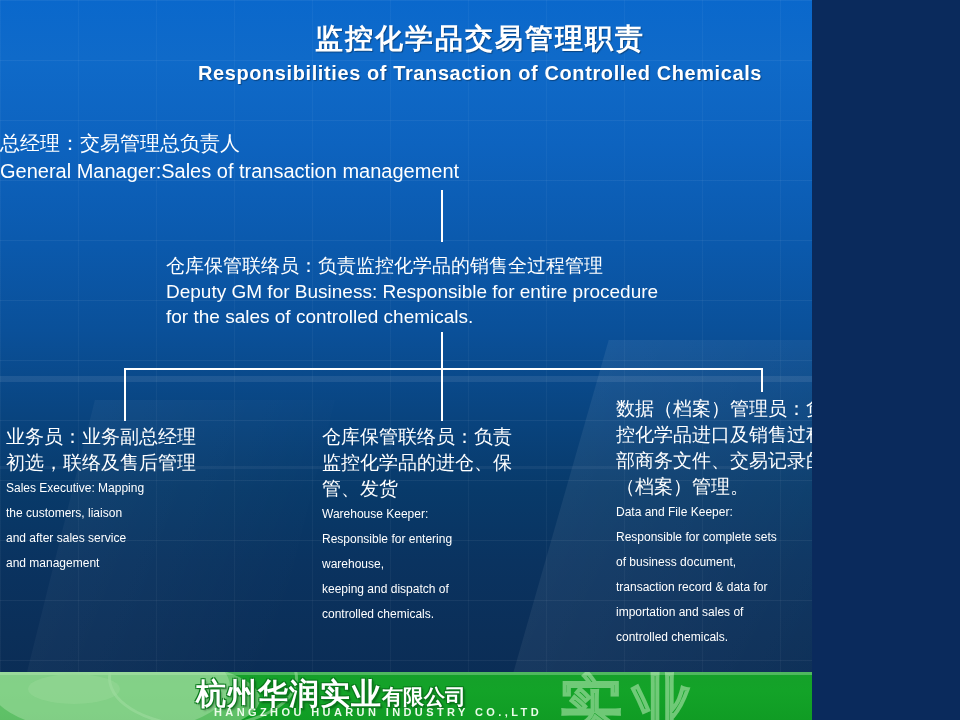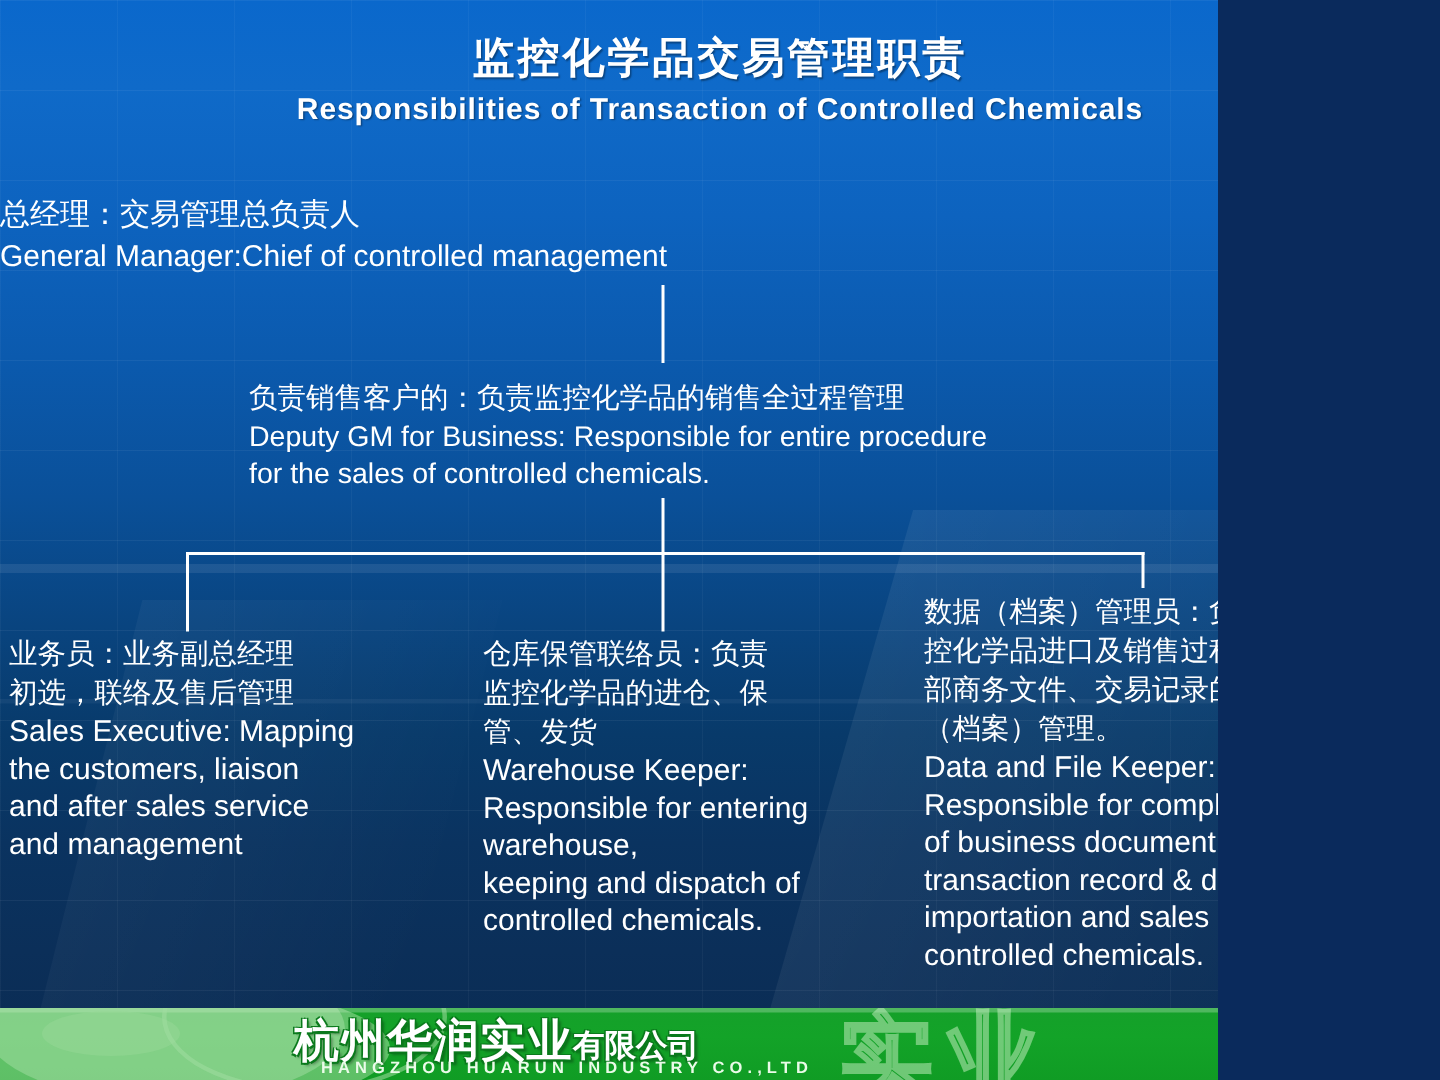--- a/index.html
+++ b/index.html
@@ -106,21 +106,21 @@
 
   .node-deputy {
     left:166px; top:252px; width:700px; text-align:left;
   }
   .node-deputy .cn { font-size:19px; line-height:27px; }
   .node-deputy .en { font-size:19px; line-height:25px; }
 
   
   .leaf { position:absolute; color:#ffffff; z-index:5; }
   .leaf .cn { font-size:19px; line-height:26px; white-space:pre-line; }
-  .leaf .en { font-size:20px; line-height:25px; white-space:pre-line; }
+  .leaf .en { font-size:12px; line-height:25px; white-space:pre-line; }
 
   .leaf-sales     { left:6px;   top:424px; width:300px; }
   .leaf-warehouse { left:322px; top:424px; width:290px; }
   .leaf-data      { left:616px; top:396px; width:344px; }
 
   
   .line { position:absolute; background:#ffffff; z-index:4; }
   .v-gm      { left:441px; top:190px;  width:2px;  height:52px; }
   .v-deputy  { left:441px; top:332px;  width:2px;  height:37px; }
   .h-bus     { left:124px; top:368px;  width:639px; height:2px; }
@@ -200,25 +200,25 @@
 
   <div class="line v-gm"></div>
   <div class="line v-deputy"></div>
   <div class="line h-bus"></div>
   <div class="line v-left"></div>
   <div class="line v-center"></div>
   <div class="line v-right"></div>
 
   <div class="node node-gm">
     <div class="cn">总经理：交易管理总负责人</div>
-    <div class="en">General Manager:Chief of controlled management</div>
+    <div class="en">General Manager:Sales of transaction management</div>
   </div>
 
   <div class="node node-deputy">
-    <div class="cn">负责销售客户的：负责监控化学品的销售全过程管理</div>
+    <div class="cn">仓库保管联络员：负责监控化学品的销售全过程管理</div>
     <div class="en">Deputy GM for Business: Responsible for entire procedure
 for the sales of controlled chemicals.</div>
   </div>
 
   <div class="leaf leaf-sales">
     <div class="cn">业务员：业务副总经理
 初选，联络及售后管理</div>
     <div class="en">Sales Executive: Mapping
 the customers, liaison
 and after sales service

